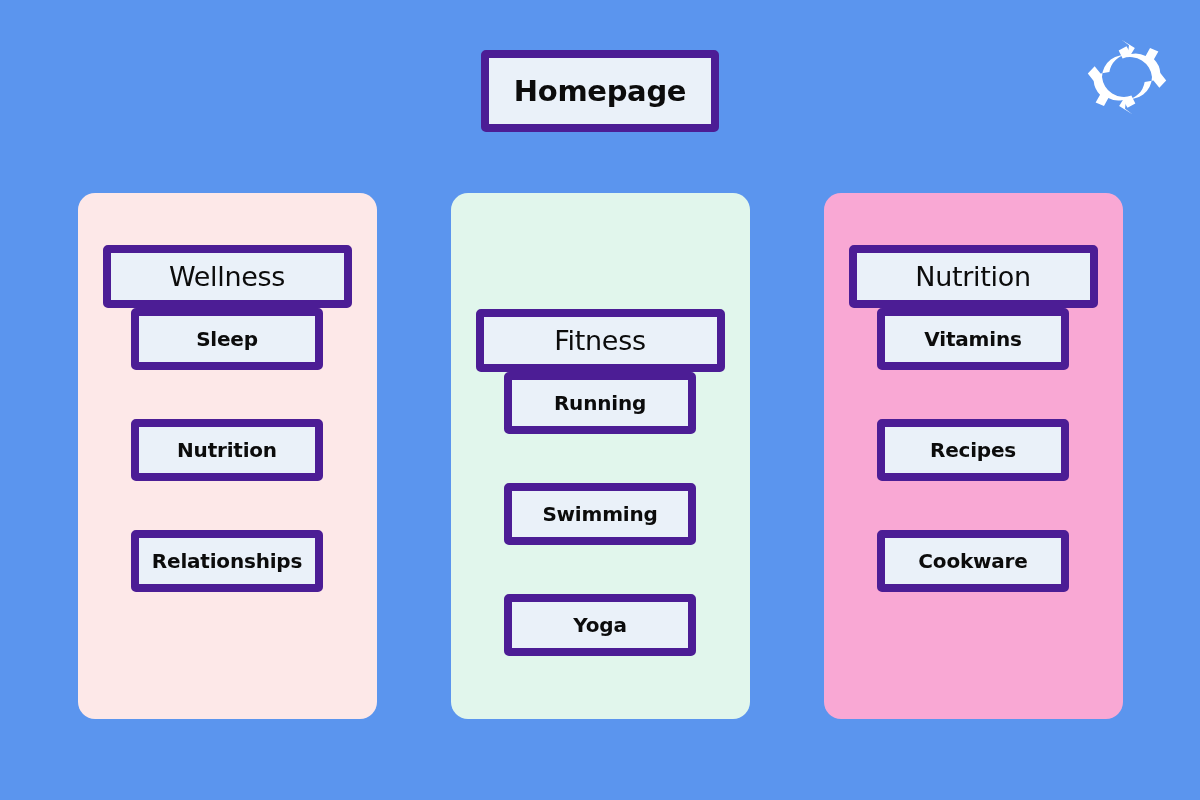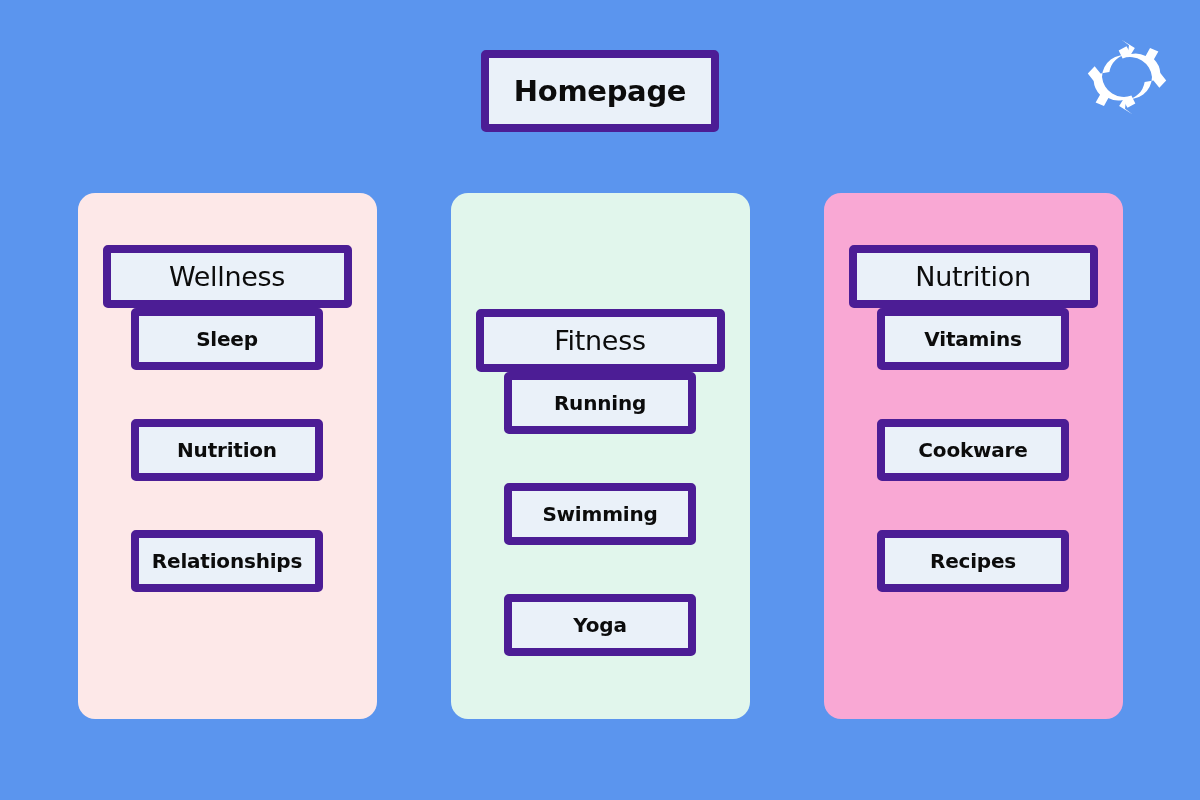--- a/index.html
+++ b/index.html
@@ -157,18 +157,18 @@
       <div class="node node-item">Running</div>
       <div class="node node-item">Swimming</div>
       <div class="node node-item">Yoga</div>
     </div>
   </div>
 
   <div class="panel panel-nutrition">
     <div class="node node-category">Nutrition</div>
     <div class="items">
       <div class="node node-item">Vitamins</div>
+      <div class="node node-item">Recipes</div>
       <div class="node node-item">Cookware</div>
-      <div class="node node-item">Recipes</div>
     </div>
   </div>
 
 </div>
 
 </body></html>

